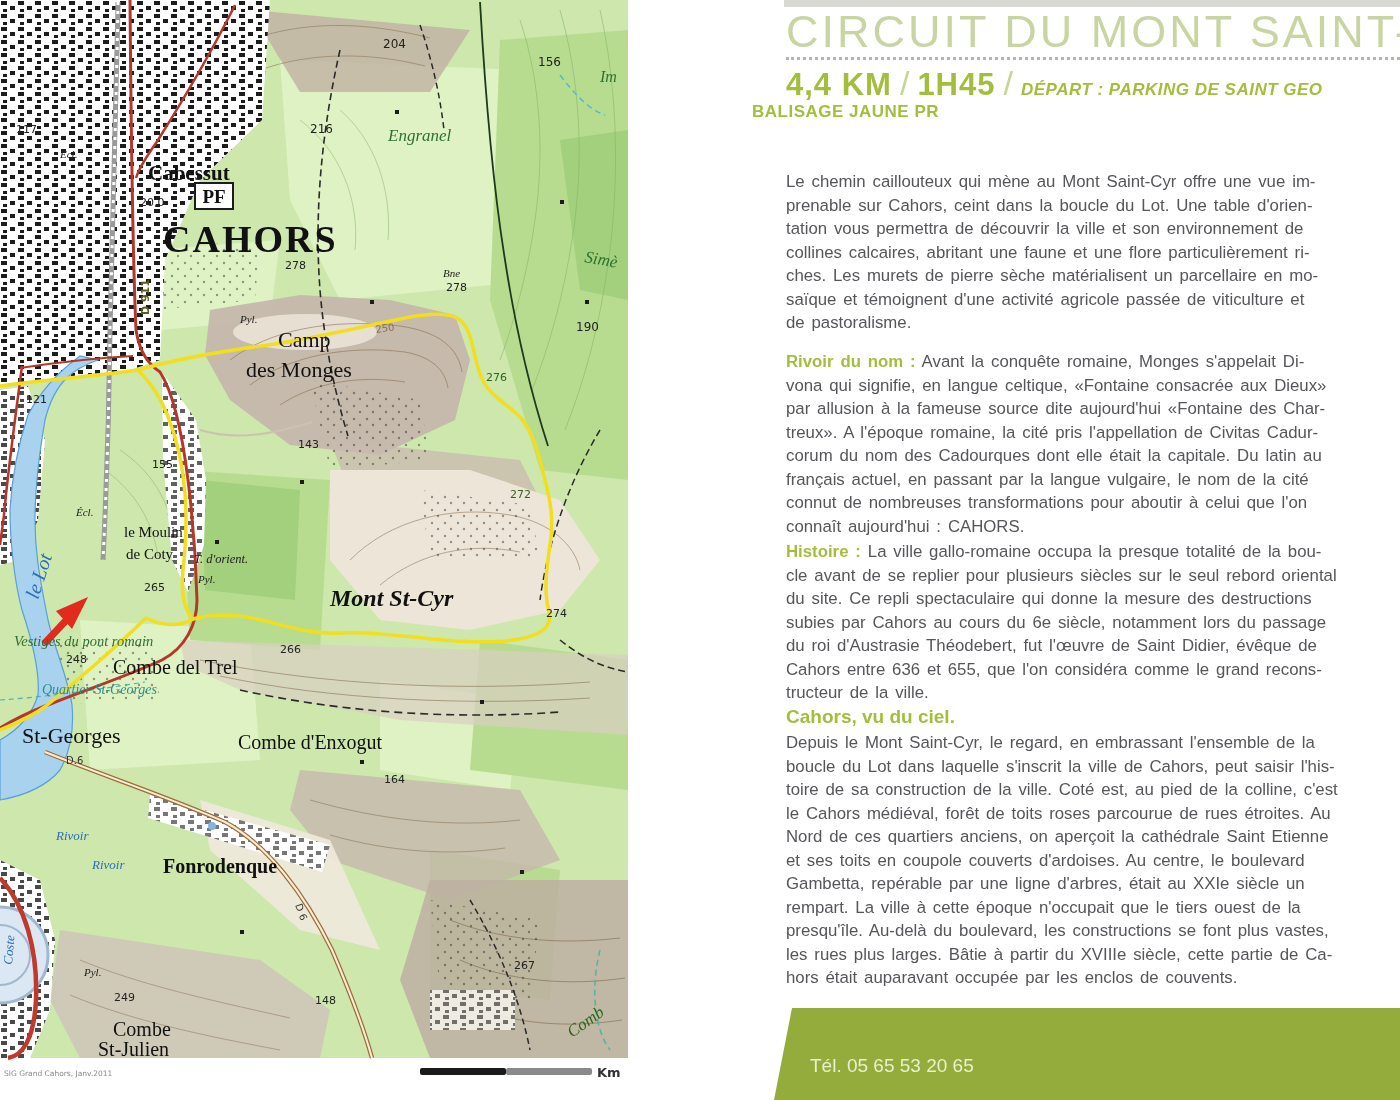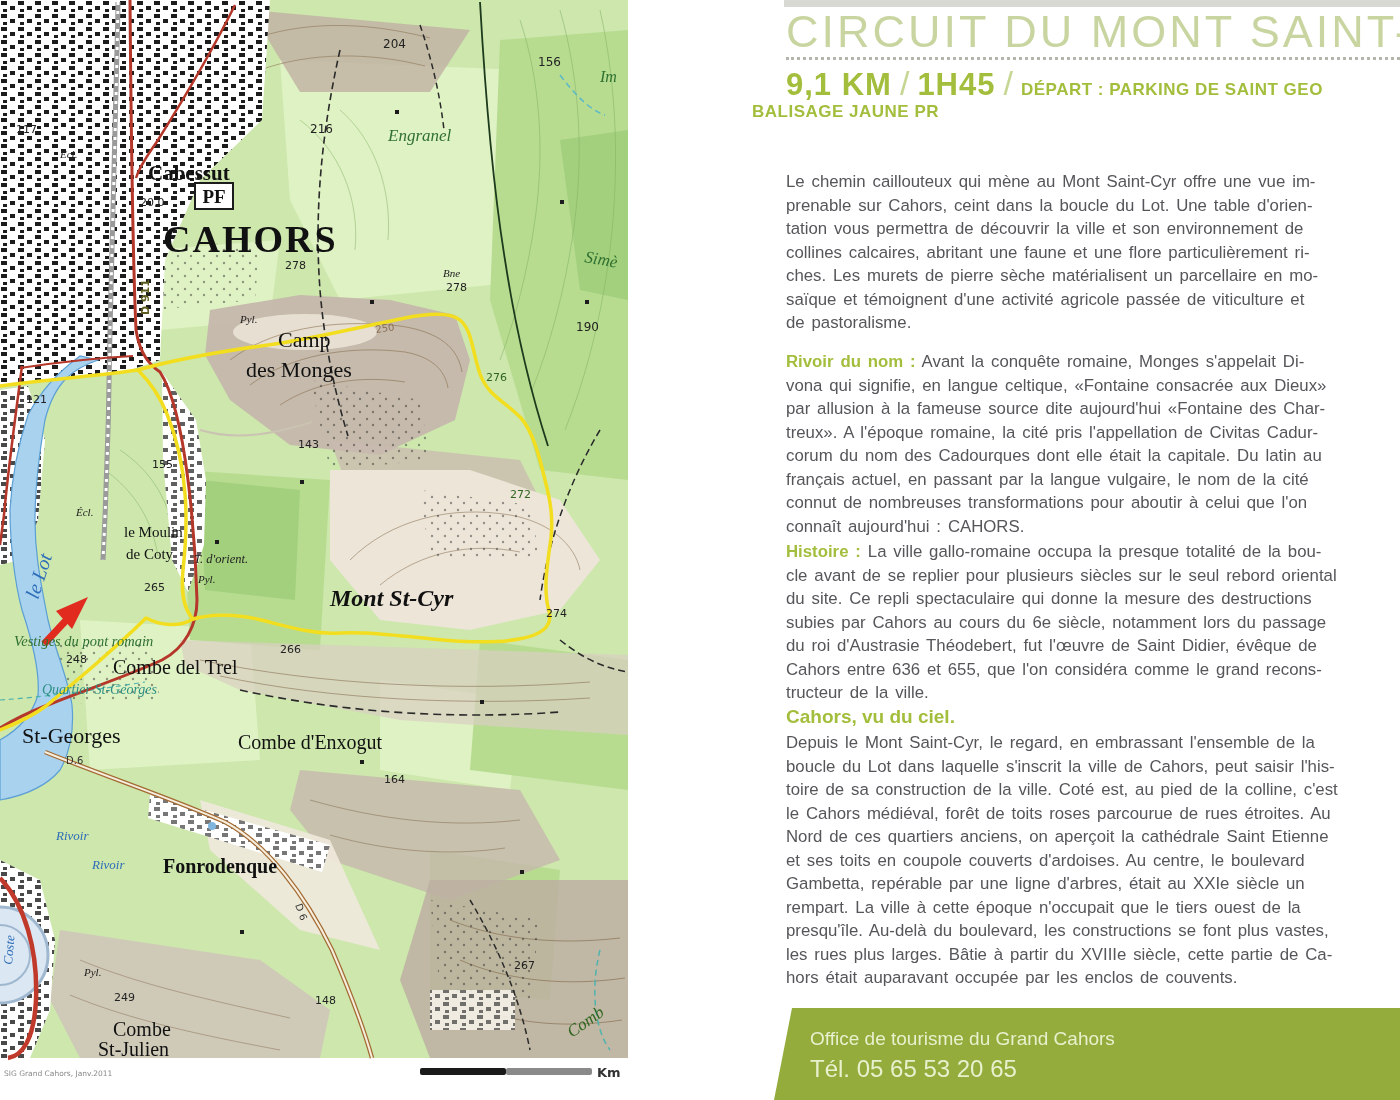--- a/index.html
+++ b/index.html
@@ -6,31 +6,31 @@
   #page{position:relative;width:1400px;height:1100px;overflow:hidden;background:#ffffff;
         font-family:"Liberation Sans",sans-serif;}
   
   .topstrip{position:absolute;left:784px;top:0;width:616px;height:7px;background:#d9d9d3;}
   .title{position:absolute;left:786px;top:6px;white-space:nowrap;
          font-size:45px;font-weight:400;letter-spacing:3px;color:#c9d5a0;}
   .dotrule{position:absolute;left:786px;top:57px;width:620px;border-top:3px dotted #b5b5ad;}
   .kmline{position:absolute;left:786px;top:64px;white-space:nowrap;color:#a3be3c;}
   .kmline .big{font-size:31px;font-weight:bold;letter-spacing:1px;}
   .kmline .slash{font-size:34px;font-weight:400;color:#c6d693;padding:0 8px;}
-  .kmline .small{font-size:17px;font-weight:bold;letter-spacing:.5px;}
+  .kmline .small{font-size:17px;font-weight:bold;letter-spacing:.5px;font-style:italic;}
   .balisage{position:absolute;left:752px;top:102px;font-size:17px;font-weight:bold;
             letter-spacing:.5px;color:#a3be3c;white-space:nowrap;}
   .para{position:absolute;left:786px;width:660px;color:#55565a;}
   .ln{font-size:16.8px;line-height:23.5px;white-space:nowrap;word-spacing:2.2px;}
   .lead{color:#a3be3c;font-weight:bold;}
   .greenhead{position:absolute;left:786px;font-size:19px;font-weight:bold;color:#a3be3c;white-space:nowrap;}
   .footerbox{position:absolute;left:770px;top:1008px;width:640px;height:92px;background:#93ac3c;
              clip-path:polygon(22px 0,100% 0,100% 100%,4px 100%);}
   .footerbox .l1{position:absolute;left:40px;top:20px;font-size:19px;color:#e9f0cd;}
-  .footerbox .l2{position:absolute;left:40px;top:47px;font-size:24px;color:#e9f0cd;}
+  .footerbox .l2{position:absolute;left:40px;top:47px;font-size:19px;color:#e9f0cd;}
   
   .mapwrap{position:absolute;left:0;top:0;width:630px;height:1100px;}
   svg{display:block;}
   .t-serif{font-family:"Liberation Serif",serif;}
   .t-serifb{font-family:"Liberation Serif",serif;font-weight:bold;}
   .t-it{font-style:italic;}
   .t-sans{font-family:"DejaVu Sans",sans-serif;}
 </style>
 </head>
 <body>
@@ -264,21 +264,21 @@
     <text x="4" y="1076" class="t-sans" font-size="7.5" fill="#888">SIG Grand Cahors, Janv.2011</text>
   </svg>
   </div>
 
   <div class="topstrip"></div>
 
   <div class="title">CIRCUIT DU MONT SAINT-CYR</div>
   <div class="dotrule"></div>
 
   <div class="kmline">
-    <span class="big">9,1 KM</span><span class="slash">/</span><span class="big">1H45</span><span class="slash">/</span><span class="small">DÉPART : PARKING DE SAINT GEO</span>
+    <span class="big">4,4 KM</span><span class="slash">/</span><span class="big">1H45</span><span class="slash">/</span><span class="small">DÉPART : PARKING DE SAINT GEO</span>
   </div>
   <div class="balisage">BALISAGE JAUNE PR</div>
 
   <div class="para" style="top:170px">
     <div class="ln">Le chemin caillouteux qui mène au Mont Saint-Cyr offre une vue im-</div>
     <div class="ln">prenable sur Cahors, ceint dans la boucle du Lot. Une table d'orien-</div>
     <div class="ln">tation vous permettra de découvrir la ville et son environnement de</div>
     <div class="ln">collines calcaires, abritant une faune et une flore particulièrement ri-</div>
     <div class="ln">ches. Les murets de pierre sèche matérialisent un parcellaire en mo-</div>
     <div class="ln">saïque et témoignent d'une activité agricole passée de viticulture et</div>
@@ -316,17 +316,16 @@
     <div class="ln">Nord de ces quartiers anciens, on aperçoit la cathédrale Saint Etienne</div>
     <div class="ln">et ses toits en coupole couverts d'ardoises. Au centre, le boulevard</div>
     <div class="ln">Gambetta, repérable par une ligne d'arbres, était au XXIe siècle un</div>
     <div class="ln">rempart. La ville à cette époque n'occupait que le tiers ouest de la</div>
     <div class="ln">presqu'île. Au-delà du boulevard, les constructions se font plus vastes,</div>
     <div class="ln">les rues plus larges. Bâtie à partir du XVIIIe siècle, cette partie de Ca-</div>
     <div class="ln">hors était auparavant occupée par les enclos de couvents.</div>
   </div>
 
   <div class="footerbox">
-    <div class="l1">Office de tourisme du Grand Cahors</div>
     <div class="l2">Tél. 05 65 53 20 65</div>
   </div>
 
 </div>
 
 </body></html>

